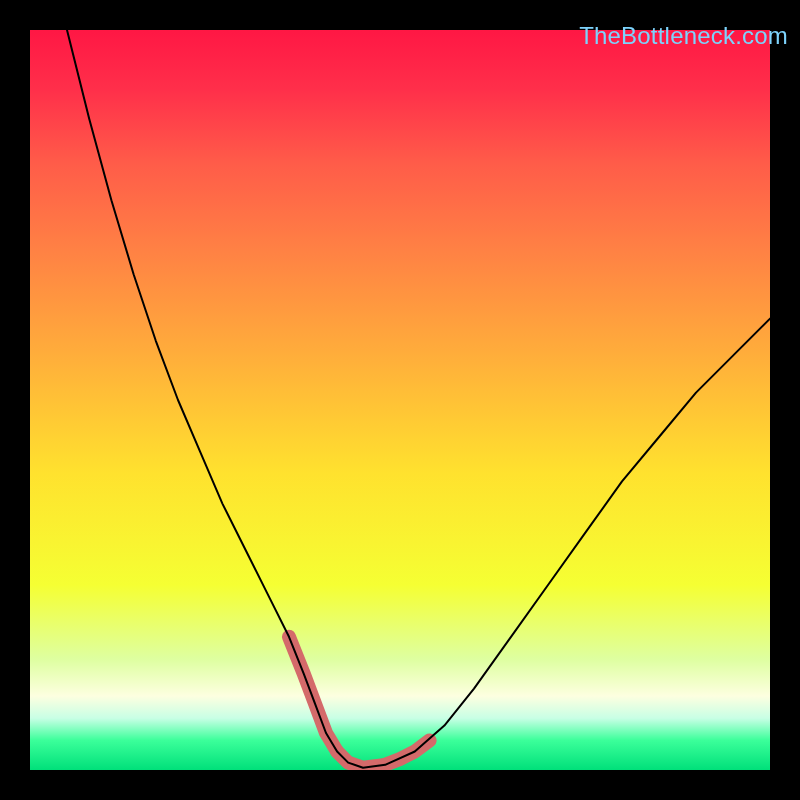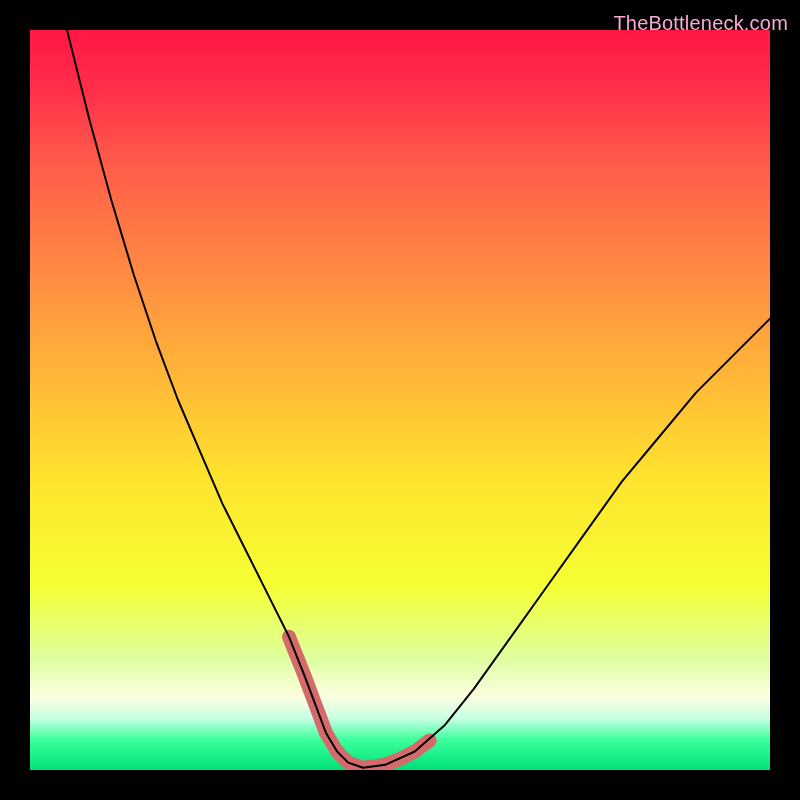--- a/index.html
+++ b/index.html
@@ -12,24 +12,24 @@
     font-family: Arial, Helvetica, sans-serif;
   }
   .frame {
     position: relative;
     width: 800px;
     height: 800px;
     background: #000;
   }
   .watermark {
     position: absolute;
-    top: 12px;
+    top: 22px;
     right: 12px;
-    color: #f9a8d4;
-    font-size: 20px;
+    color: #7dd3fc;
+    font-size: 24px;
     font-weight: 400;
     letter-spacing: 0.2px;
     z-index: 10;
   }
   svg {
     position: absolute;
     top: 0;
     left: 0;
   }
 </style>

